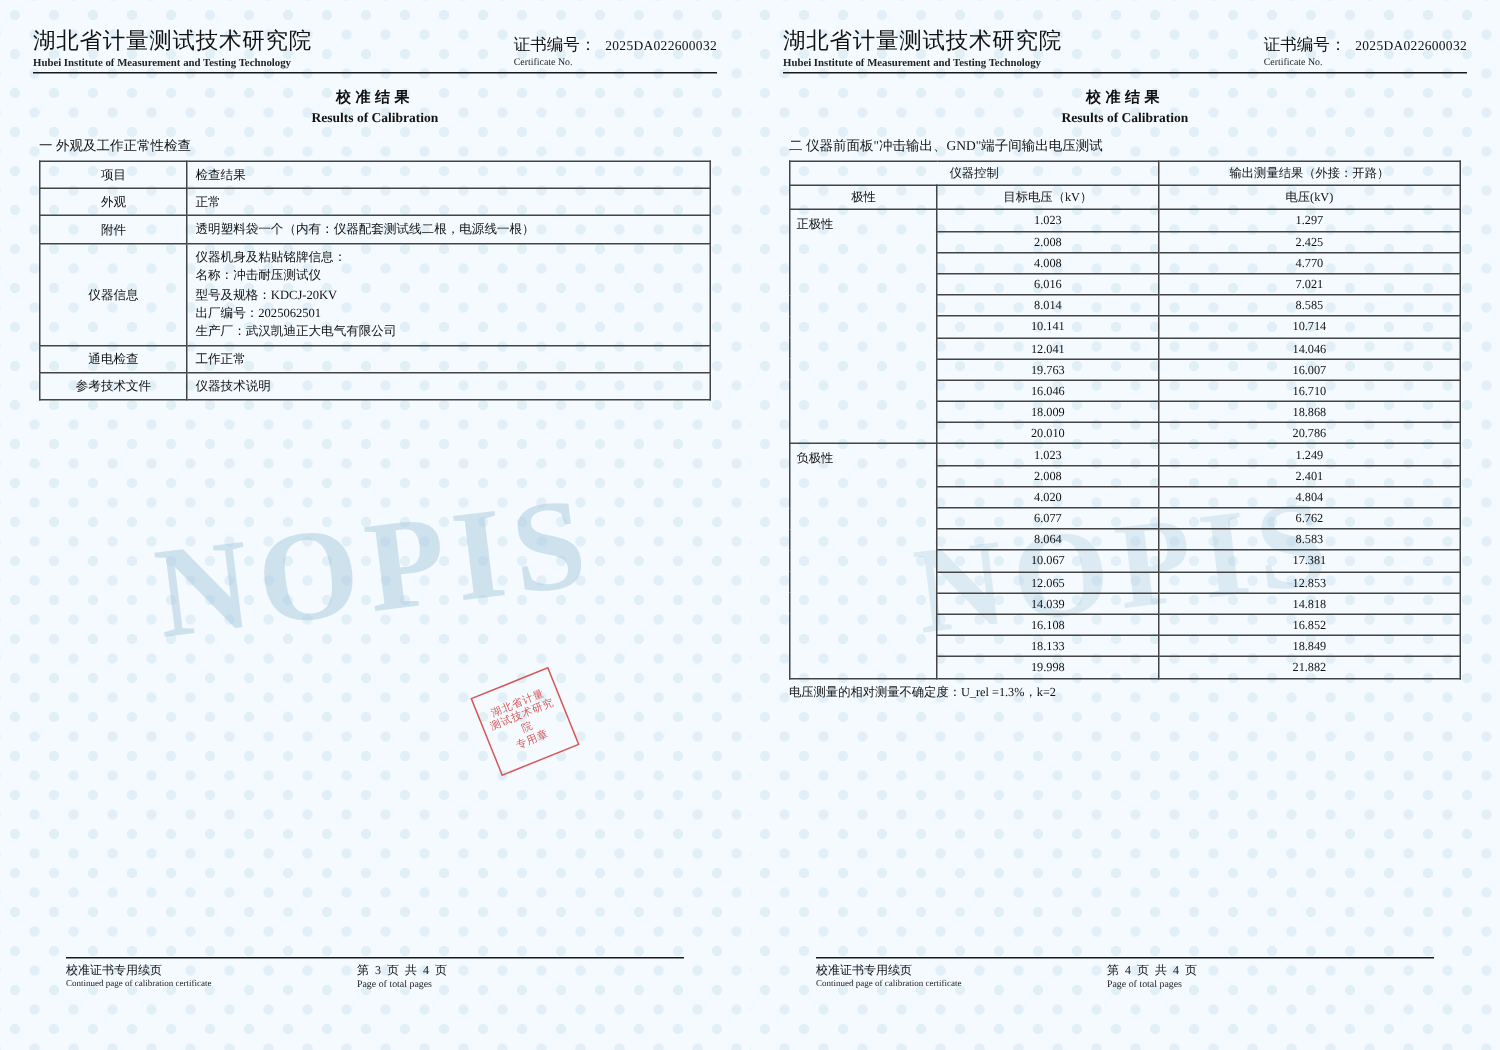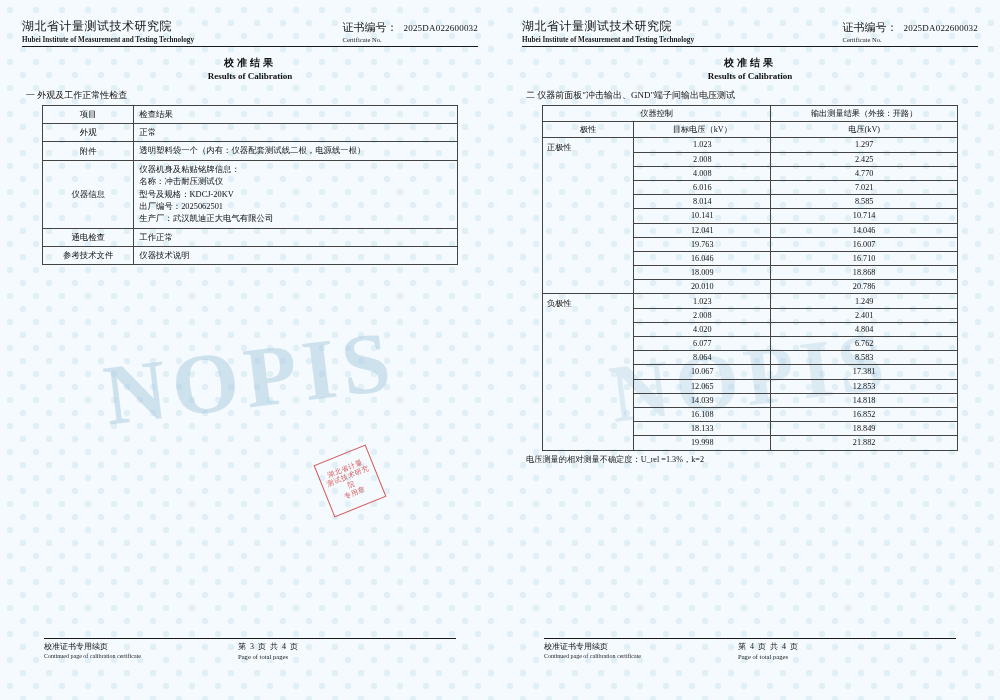--- a/index.html
+++ b/index.html
@@ -64,21 +64,21 @@
   }
   
   .hdr {
     display: flex;
     align-items: flex-end;
     justify-content: space-between;
     border-bottom: 1.6px solid #1a1a1a;
     padding-bottom: 2px;
   }
   .hdr-left .org-cn {
-    font-size: 12px;
+    font-size: 15px;
     color: #111;
     letter-spacing: 0.5px;
     font-family: Liberation Mono, monospace;
   }
   .hdr-left .org-en {
     font-size: 7.2px;
     color: #222;
     font-family: "Liberation Serif", serif;
     margin-top: 1px;
     font-weight: bold;
@@ -144,21 +144,21 @@
     color: #111;
     padding: 3px 5px;
     vertical-align: middle;
     font-weight: normal;
     font-family: "Liberation Serif", serif;
     background: transparent;
   }
   td.c { text-align: center; }
   td.l { text-align: left; }
   .multiline { line-height: 1.45; }
-  .tbl-wrap { margin: 0 20px; }
+  .tbl-wrap { margin: 0 4px; }
   
   table.meas td {
     padding: 2.1px 4px;
     font-size: 8.2px;
   }
   .note {
     font-size: 8.2px;
     color: #111;
     margin: 3px 4px 0 4px;
   }

